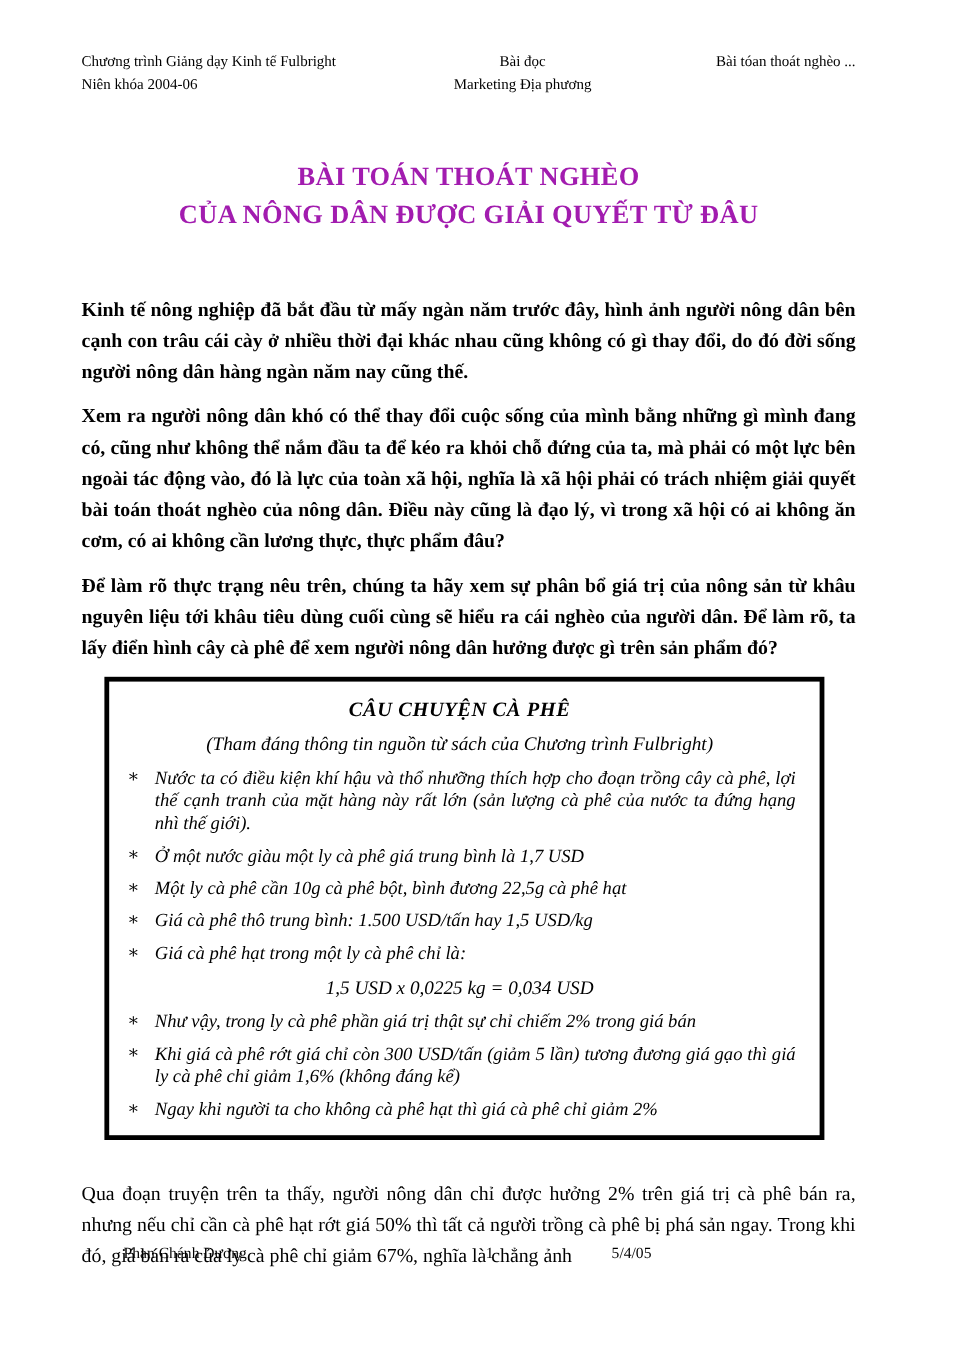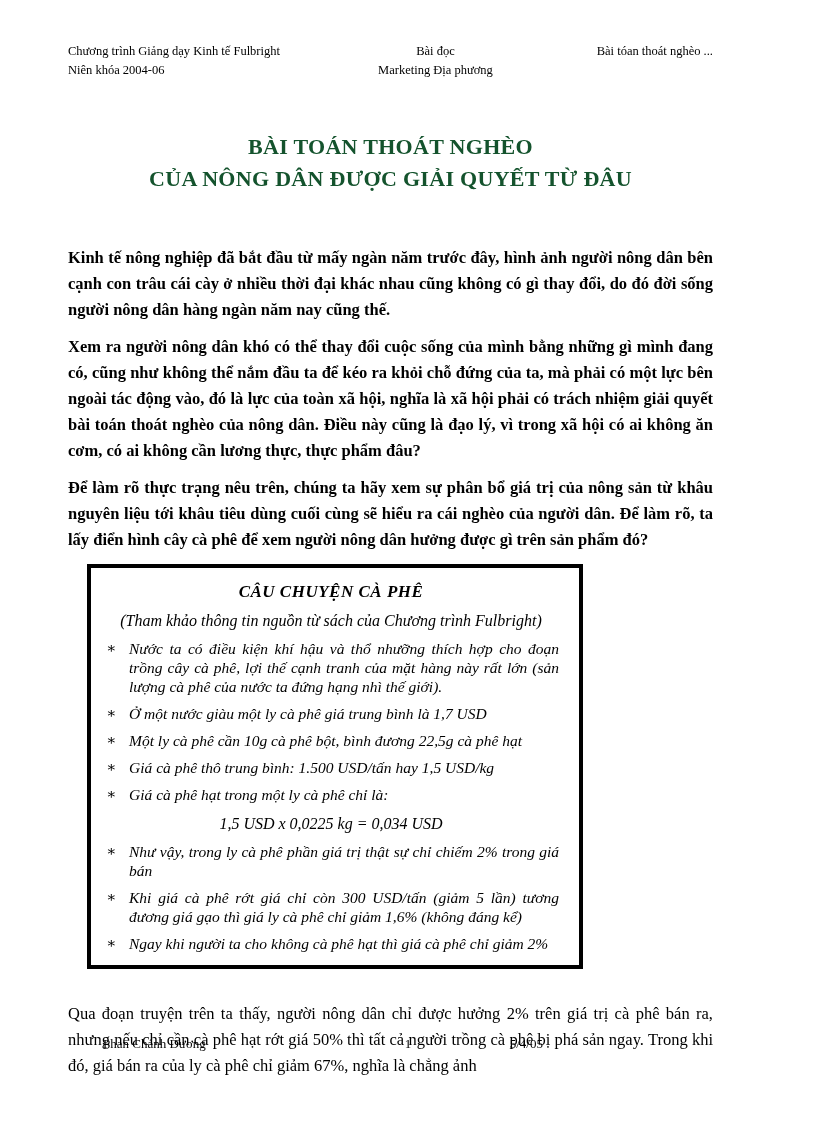--- a/index.html
+++ b/index.html
@@ -36,21 +36,21 @@
     font-size: 16.5px;
     line-height: 26px;
     text-align: justify;
     margin-bottom: 11px;
   }
 
   
   .story-box {
     margin-top: 4px;
     margin-left: 19px;
-    width: 496px;
+    width: 600px;
     border: 4px solid #000;
     padding: 13px 20px 12px 12px;
     background: #fff;
   }
   .box-title {
     text-align: center;
     font-weight: bold;
     font-style: italic;
     font-size: 17px;
     line-height: 21px;
@@ -100,34 +100,34 @@
     </div>
     <div class="h-center">
       <div>Bài đọc</div>
       <div>Marketing Địa phương</div>
     </div>
     <div class="h-right">
       <div>Bài tóan thoát nghèo ...</div>
     </div>
   </div>
 
-  <div class="doc-title" style="color: #14532d;">
+  <div class="doc-title" style="color: #a21caf;">
     <div>BÀI TOÁN THOÁT NGHÈO</div>
     <div>CỦA NÔNG DÂN ĐƯỢC GIẢI QUYẾT TỪ ĐÂU</div>
   </div>
 
   <div class="body-text">
     <p class="para">Kinh tế nông nghiệp đã bắt đầu từ mấy ngàn năm trước đây, hình ảnh người nông dân bên cạnh con trâu cái cày ở nhiều thời đại khác nhau cũng không có gì thay đổi, do đó đời sống người nông dân hàng ngàn năm nay cũng thế.</p>
     <p class="para">Xem ra người nông dân khó có thể thay đổi cuộc sống của mình bằng những gì mình đang có, cũng như không thể nắm đầu ta để kéo ra khỏi chỗ đứng của ta, mà phải có một lực bên ngoài tác động vào, đó là lực của toàn xã hội, nghĩa là xã hội phải có trách nhiệm giải quyết bài toán thoát nghèo của nông dân. Điều này cũng là đạo lý, vì trong xã hội có ai không ăn cơm, có ai không cần lương thực, thực phẩm đâu?</p>
     <p class="para">Để làm rõ thực trạng nêu trên, chúng ta hãy xem sự phân bổ giá trị của nông sản từ khâu nguyên liệu tới khâu tiêu dùng cuối cùng sẽ hiểu ra cái nghèo của người dân.  Để làm rõ, ta lấy điển hình cây cà phê để xem người nông dân hưởng được gì trên sản phẩm đó?</p>
   </div>
 
   <div class="story-box">
     <div class="box-title">CÂU CHUYỆN CÀ PHÊ</div>
-    <div class="box-subtitle">(Tham khảo thông tin nguồn từ sách của Chương trình Fulbright)</div>
+    <div class="box-subtitle">(Tham đáng thông tin nguồn từ sách của Chương trình Fulbright)</div>
 
     <div class="bullet">
       <span class="bullet-marker">∗</span>
       <span class="bullet-text">Nước ta có điều kiện khí hậu và thổ nhưỡng thích hợp cho đoạn trồng cây cà phê, lợi thế cạnh tranh của mặt hàng này rất lớn (sản lượng cà phê của nước ta đứng hạng nhì thế giới).</span>
     </div>
     <div class="bullet">
       <span class="bullet-marker">∗</span>
       <span class="bullet-text">Ở một nước giàu một ly cà phê giá trung bình là 1,7 USD</span>
     </div>
     <div class="bullet">

